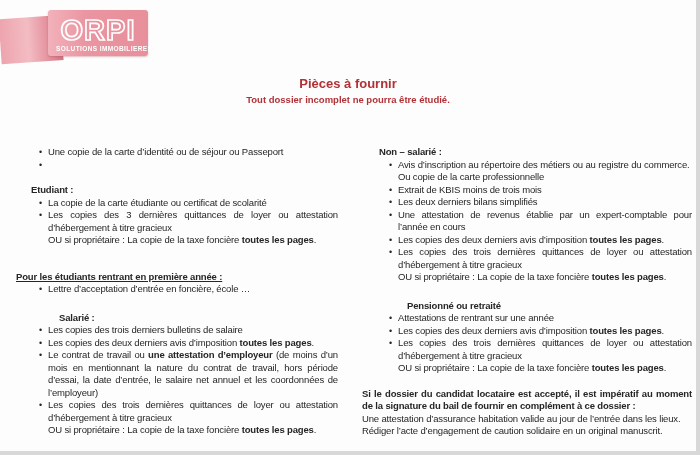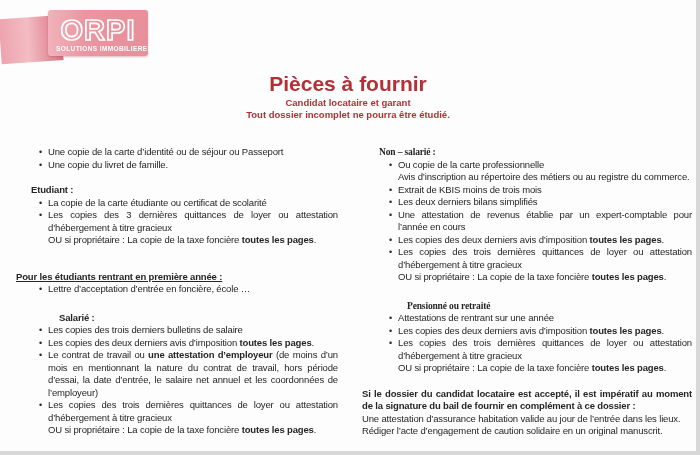--- a/index.html
+++ b/index.html
@@ -28,32 +28,32 @@
     padding-top:2px;
   }
   .logo-tagline-row{display:flex;align-items:center;gap:3px;padding:0 5px;margin-top:1px;}
   .tl{flex:1;height:1px;background:#ffffff;opacity:.95;}
   .logo-tagline{
     flex:0 0 auto;font-size:6.5px;font-weight:bold;letter-spacing:.4px;
     color:#ffffff;white-space:nowrap;
   }
   
   .header{position:absolute;top:74px;left:0;right:0;text-align:center;color:var(--accent,#b13136);}
-  .title{font-size:21px;font-weight:bold;line-height:20px;margin:0;}
+  .title{font-size:13px;font-weight:bold;line-height:20px;margin:0;}
   .sub{font-size:9.5px;font-weight:bold;line-height:12px;}
   .sub1{margin-top:3px;}
   
   .col{
     position:absolute;top:146px;font-size:9.5px;line-height:12.5px;
     letter-spacing:-0.15px;text-align:justify;
   }
   .col-left{left:14px;width:324px;}
   .col-right{left:362px;width:330px;}
   .heading{font-weight:bold;margin-left:17px;}
-  .col-right .heading{font-family:Liberation Serif, serif;}
+  .col-right .heading{}
   .heading.outdent{margin-left:2px;}
   .item{display:flex;}
   .dot{flex:0 0 15px;margin-left:19px;text-align:center;font-size:9px;}
   .col-right .dot{margin-left:21px;}
   .txt{flex:1;min-width:0;}
   .para{margin-left:0;}
   .para.bold{font-weight:bold;}
   .sp-md{margin-top:13px;}
   .sp-lg{margin-top:16px;padding-left:28px;}
   .sp-xl{margin-top:24px;text-decoration:underline;}
@@ -71,37 +71,33 @@
       <div class="logo-tagline-row">
         <span class="tl"></span>
         <span class="logo-tagline">SOLUTIONS IMMOBILIERES</span>
         <span class="tl"></span>
       </div>
     </div>
   </div>
 
   <div class="header">
     <h1 class="title">Pièces à fournir</h1>
-    <div class="sub sub1">Candidat locataire et garant</div>
     <div class="sub">Tout dossier incomplet ne pourra être étudié.</div>
   </div>
 
   <div class="col col-left" id="col-left">
       <div class="bullets">
         <div class="item">
           <span class="dot">•</span>
           <div class="txt">
             <div><span>Une copie de la carte d’identité ou de séjour ou Passeport</span></div>
           </div>
         </div>
         <div class="item">
           <span class="dot">•</span>
-          <div class="txt">
-            <div><span>Une copie du livret de famille.</span></div>
-          </div>
         </div>
       </div>
       <div class="heading sp-md"><span>Etudiant :</span></div>
       <div class="bullets">
         <div class="item">
           <span class="dot">•</span>
           <div class="txt">
             <div><span>La copie de la carte étudiante ou certificat de scolarité</span></div>
           </div>
         </div>
@@ -150,22 +146,22 @@
           </div>
         </div>
       </div>
     </div>
   <div class="col col-right" id="col-right">
       <div class="heading"><span>Non – salarié :</span></div>
       <div class="bullets">
         <div class="item">
           <span class="dot">•</span>
           <div class="txt">
+            <div><span>Avis d’inscription au répertoire des métiers ou au registre du commerce.</span></div>
             <div><span>Ou copie de la carte professionnelle</span></div>
-            <div><span>Avis d’inscription au répertoire des métiers ou au registre du commerce.</span></div>
           </div>
         </div>
         <div class="item">
           <span class="dot">•</span>
           <div class="txt">
             <div><span>Extrait de KBIS moins de trois mois</span></div>
           </div>
         </div>
         <div class="item">
           <span class="dot">•</span>

